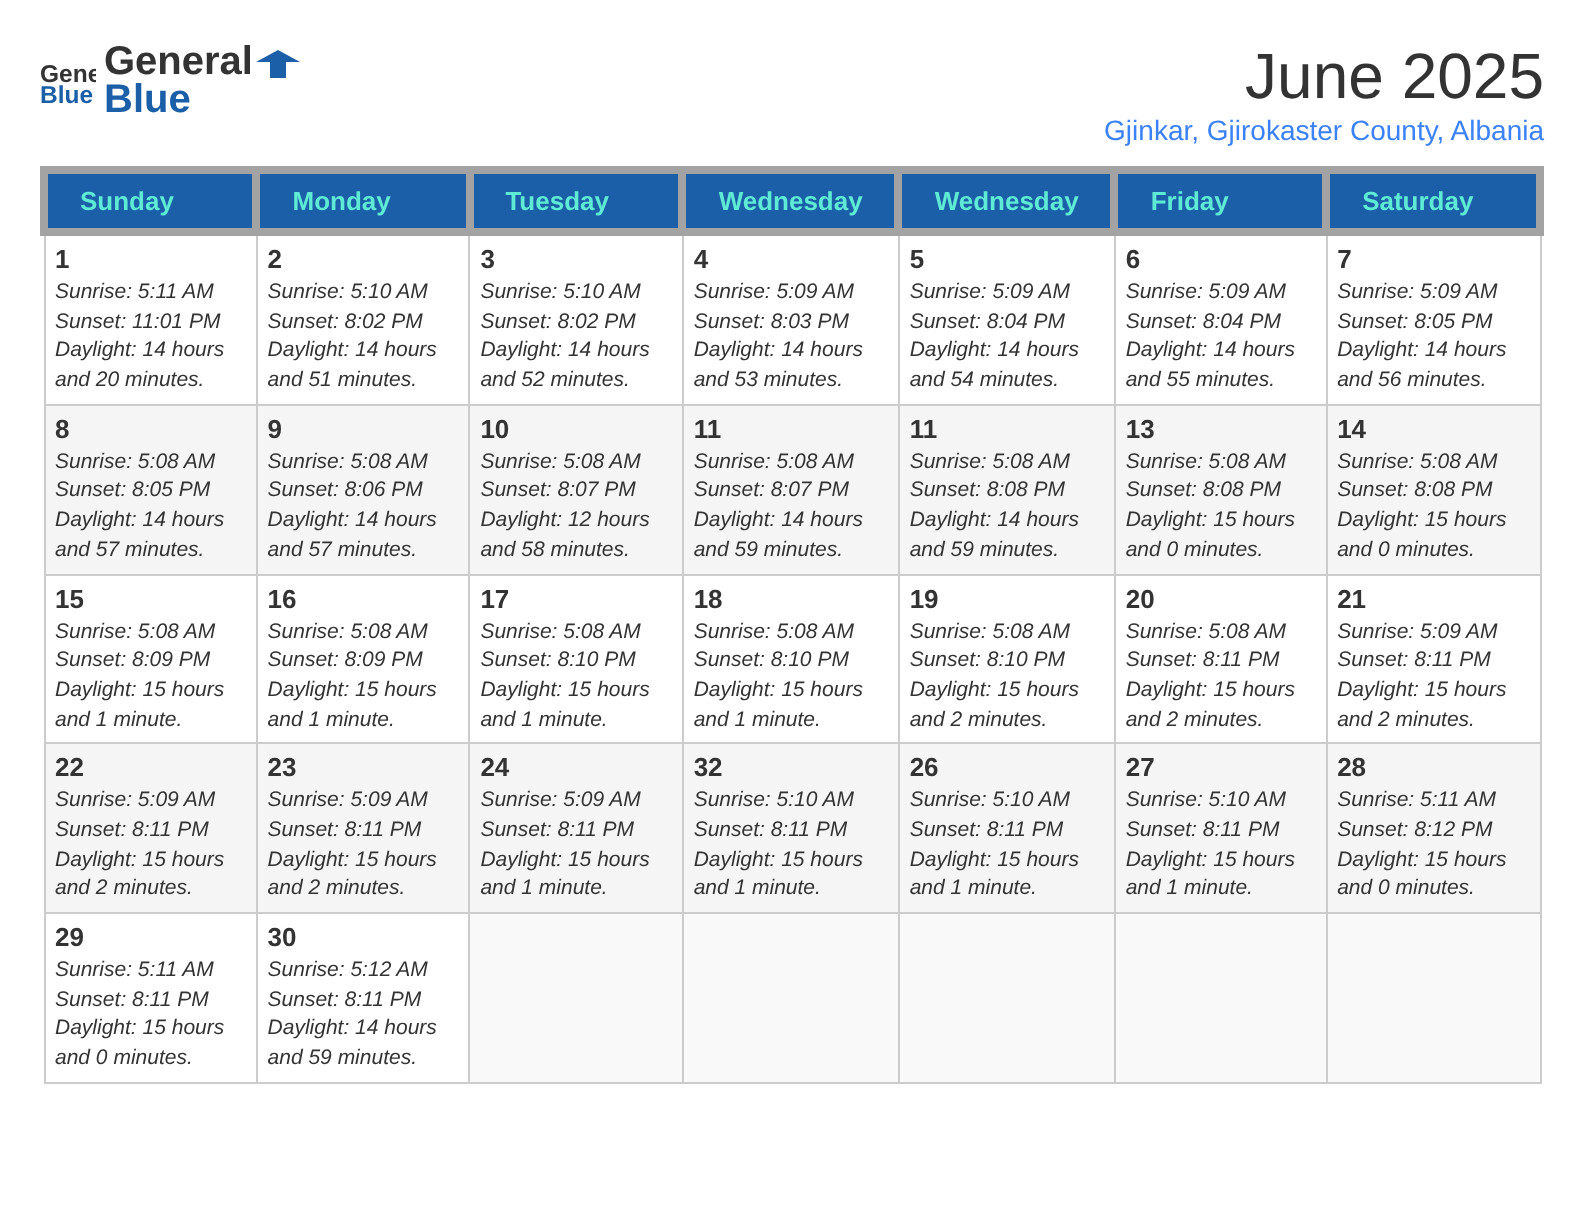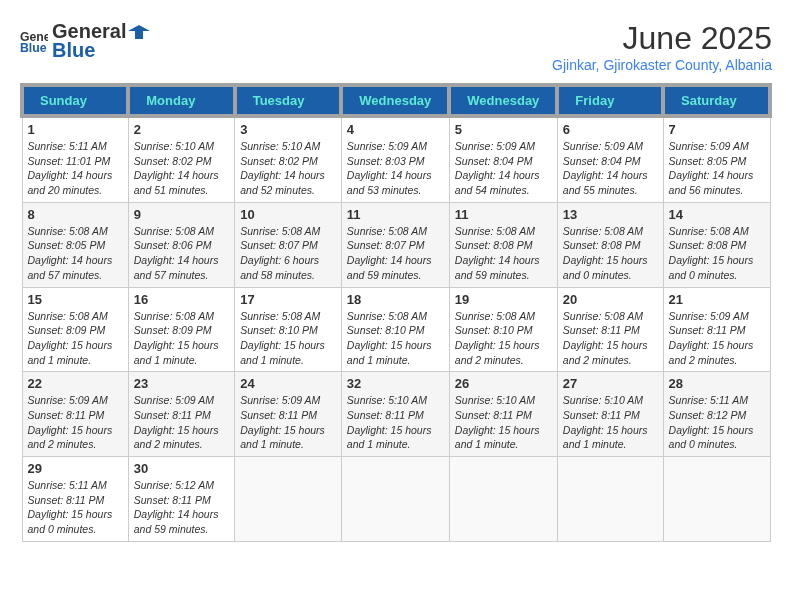--- a/index.html
+++ b/index.html
@@ -195,21 +195,21 @@
             <div>Sunrise: 5:08 AM</div>
             <div>Sunset: 8:06 PM</div>
             <div>Daylight: 14 hours and 57 minutes.</div>
           </div>
         </td>
         <td>
           <span class="day-number">10</span>
           <div class="day-info">
             <div>Sunrise: 5:08 AM</div>
             <div>Sunset: 8:07 PM</div>
-            <div>Daylight: 6 hours and 58 minutes.</div>
+            <div>Daylight: 12 hours and 58 minutes.</div>
           </div>
         </td>
         <td>
           <span class="day-number">11</span>
           <div class="day-info">
             <div>Sunrise: 5:08 AM</div>
             <div>Sunset: 8:07 PM</div>
             <div>Daylight: 14 hours and 59 minutes.</div>
           </div>
         </td>

